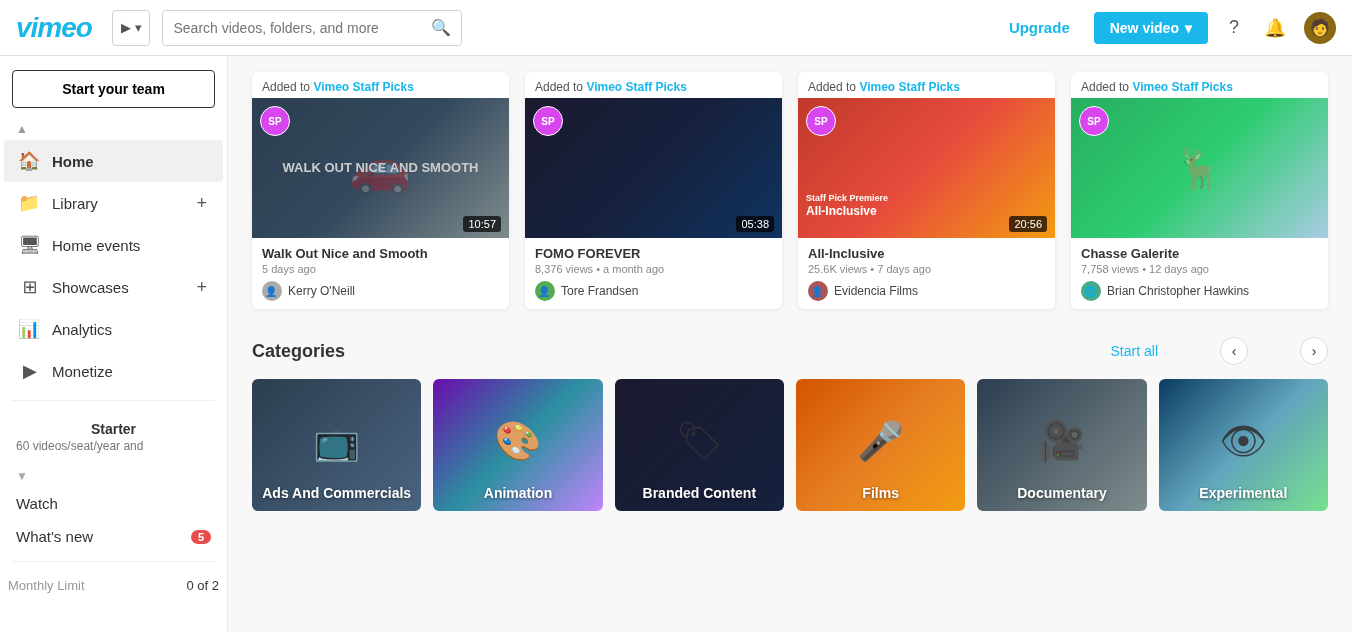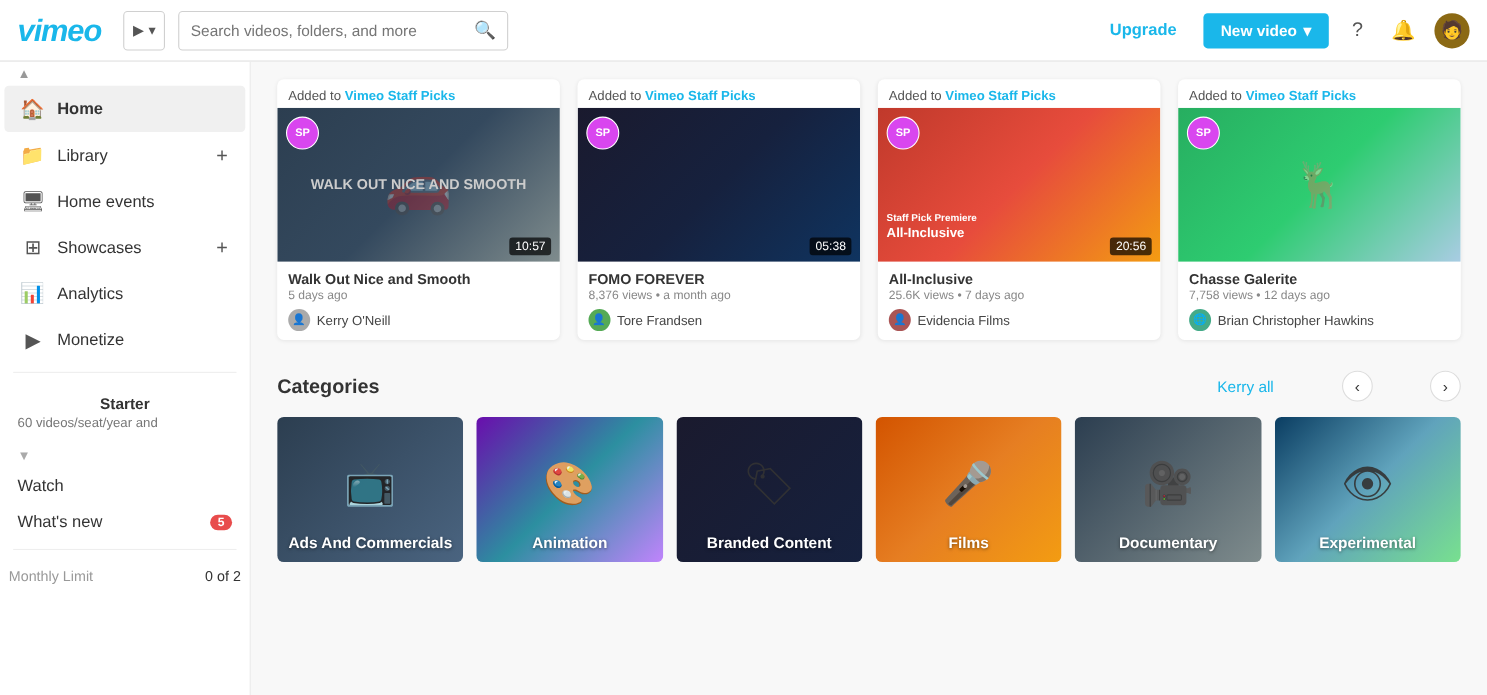--- a/index.html
+++ b/index.html
@@ -448,20 +448,21 @@
     <div class="header-icon">?</div>
     <div class="header-icon">🔔</div>
     <div class="avatar">🧑</div>
   </div>
 </header>
 
 <div class="layout">
 
   <aside class="sidebar">
 
+    <button class="start-team-btn">Start your team</button>
 
     <div style="display:flex; align-items:center; padding: 4px 16px;">
       <span style="font-size:12px; color:#999;">▲</span>
     </div>
 
     <nav class="sidebar-nav">
 
       <div class="sidebar-item active">
         <span class="sidebar-icon">🏠</span>
         <span>Home</span>
@@ -610,21 +611,21 @@
             <span>Brian Christopher Hawkins</span>
           </div>
         </div>
       </div>
 
     </div>
 
     <div class="categories-header">
       <span class="categories-title">Categories</span>
       <div class="categories-spacer"></div>
-      <span class="view-all-link">Kerry all</span>
+      <span class="view-all-link">Start all</span>
       <button class="cat-nav-btn">‹</button>
       <button class="cat-nav-btn">›</button>
     </div>
 
     <div class="categories-grid">
 
       <div class="category-card">
         <div class="category-bg cat-ads">
           <span class="cat-icon">📺</span>
           <span class="category-label">Ads And Commercials</span>

